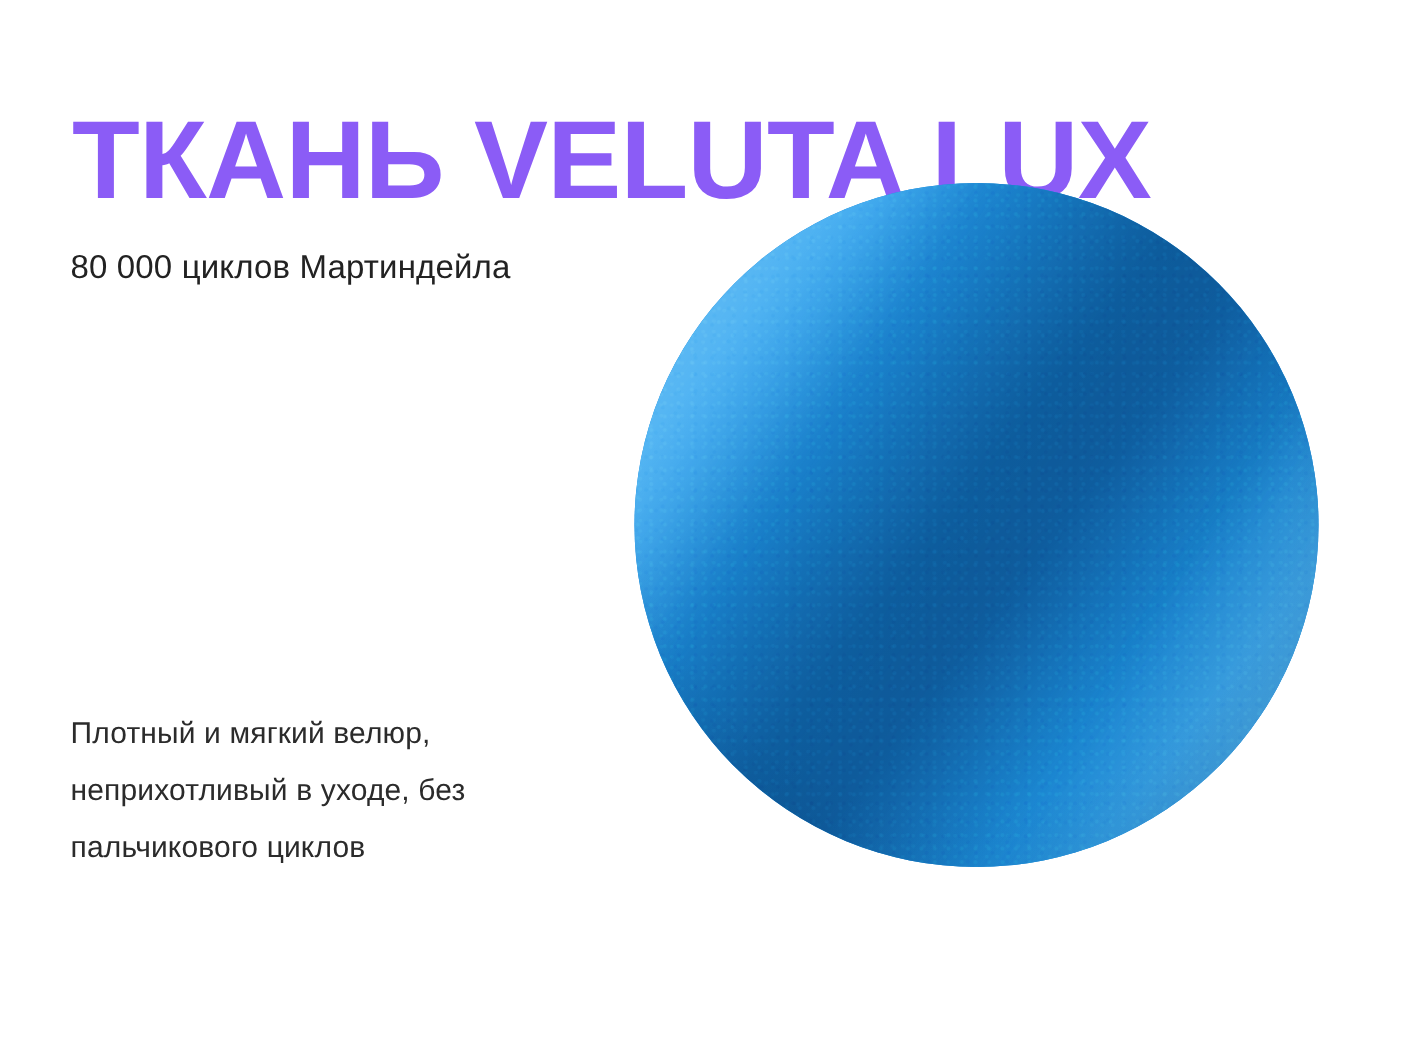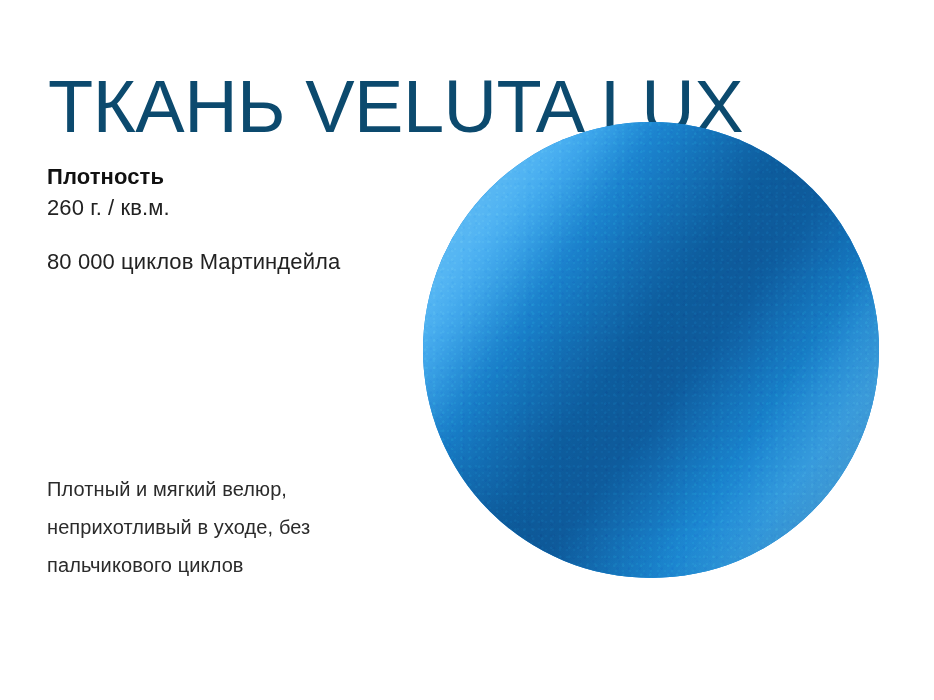--- a/index.html
+++ b/index.html
@@ -23,23 +23,23 @@
     background: #ffffff;
   }
 
   
   .title {
     position: absolute;
     left: 48px;
     top: 13px;
     font-size: 74px;
     line-height: 88px;
-    font-weight: 400;
+    font-weight: 700;
     letter-spacing: -0.5px;
-    color: #0c4a6e;
+    color: #8b5cf6;
     white-space: nowrap;
   }
 
   
   .specs {
     position: absolute;
     left: 47px;
     top: 162px;
     width: 360px;
   }
@@ -173,24 +173,20 @@
 </style>
 </head>
 <body>
 
 <div class="slide">
 
   <h1 class="title">ТКАНЬ VELUTA LUX</h1>
 
   <div class="specs">
 
-    <div class="spec-block">
-      <div class="spec-label">Плотность</div>
-      <div class="spec-value">260 г. / кв.м.</div>
-    </div>
 
 
     <div class="spec-block">
       <div class="spec-value">80 000 циклов Мартиндейла</div>
     </div>
 
   </div>
 
   <p class="description">Плотный и мягкий велюр, неприхотливый в уходе, без пальчикового циклов</p>
 

